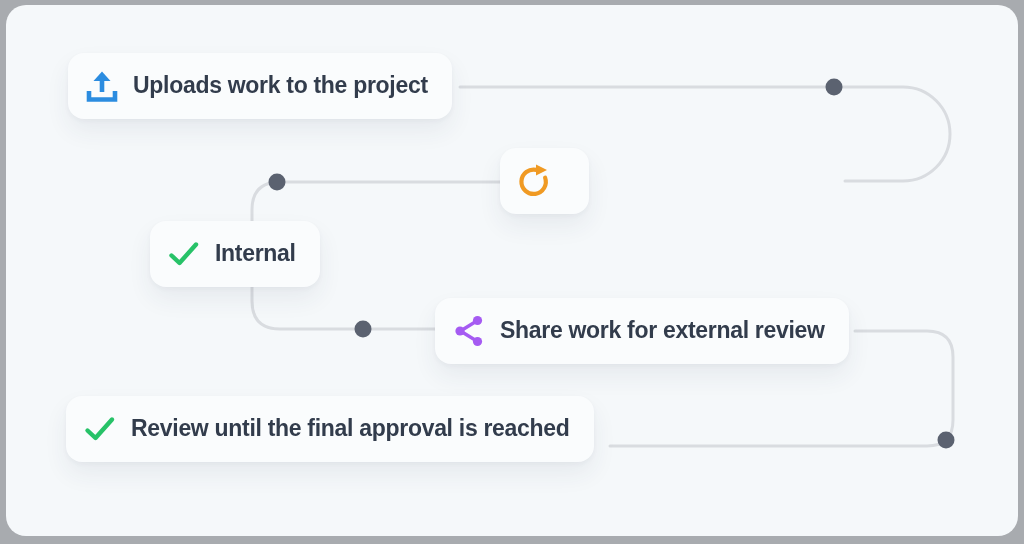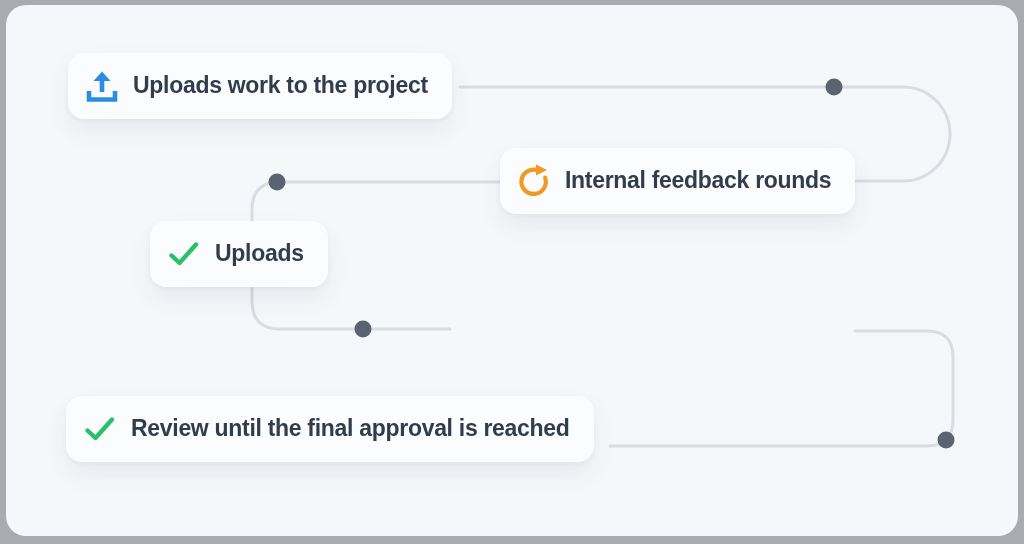--- a/index.html
+++ b/index.html
@@ -71,32 +71,42 @@
         <span class="label">Uploads work to the project</span>
       </div>
 
       <div class="card" style="left:500px; top:148px;">
         <span class="icon">
           <svg width="36" height="36" viewBox="0 0 36 36">
             <path class="ic-orange-s" d="M20.5 6.9 A 12.2 12.2 0 1 0 29.1 14.6" fill="none" stroke-width="4.2" stroke-linecap="round"></path>
             <path class="ic-orange-f" d="M20 1.5 L20 12.5 L31 7 Z"></path>
           </svg>
         </span>
-        <span class="label">Internal feedback rounds</span>
       </div>
 
       <div class="card" style="left:150px; top:221px;">
         <span class="icon">
           <svg width="36" height="36" viewBox="0 0 36 36">
             <path class="ic-green-s" d="M5.5 19.5 L13.5 27 L30 8.5" fill="none" stroke-width="4.4" stroke-linecap="round" stroke-linejoin="round"></path>
           </svg>
         </span>
-        <span class="label">Uploads</span>
+        <span class="label">Internal</span>
       </div>
 
+      <div class="card" style="left:435px; top:298px;">
+        <span class="icon">
+          <svg width="36" height="36" viewBox="0 0 36 36">
+            <path class="ic-purple-s" d="M9.5 18 L26.5 7.5 M9.5 18 L26.5 28.5" fill="none" stroke-width="3.4"></path>
+            <circle class="ic-purple-f" cx="26.5" cy="7.5" r="4.6"></circle>
+            <circle class="ic-purple-f" cx="9" cy="18" r="4.6"></circle>
+            <circle class="ic-purple-f" cx="26.5" cy="28.5" r="4.6"></circle>
+          </svg>
+        </span>
+        <span class="label">Share work for external review</span>
+      </div>
 
       <div class="card" style="left:66px; top:396px;">
         <span class="icon">
           <svg width="36" height="36" viewBox="0 0 36 36">
             <path class="ic-green-s" d="M5.5 19.5 L13.5 27 L30 8.5" fill="none" stroke-width="4.4" stroke-linecap="round" stroke-linejoin="round"></path>
           </svg>
         </span>
         <span class="label">Review until the final approval is reached</span>
       </div>
 

